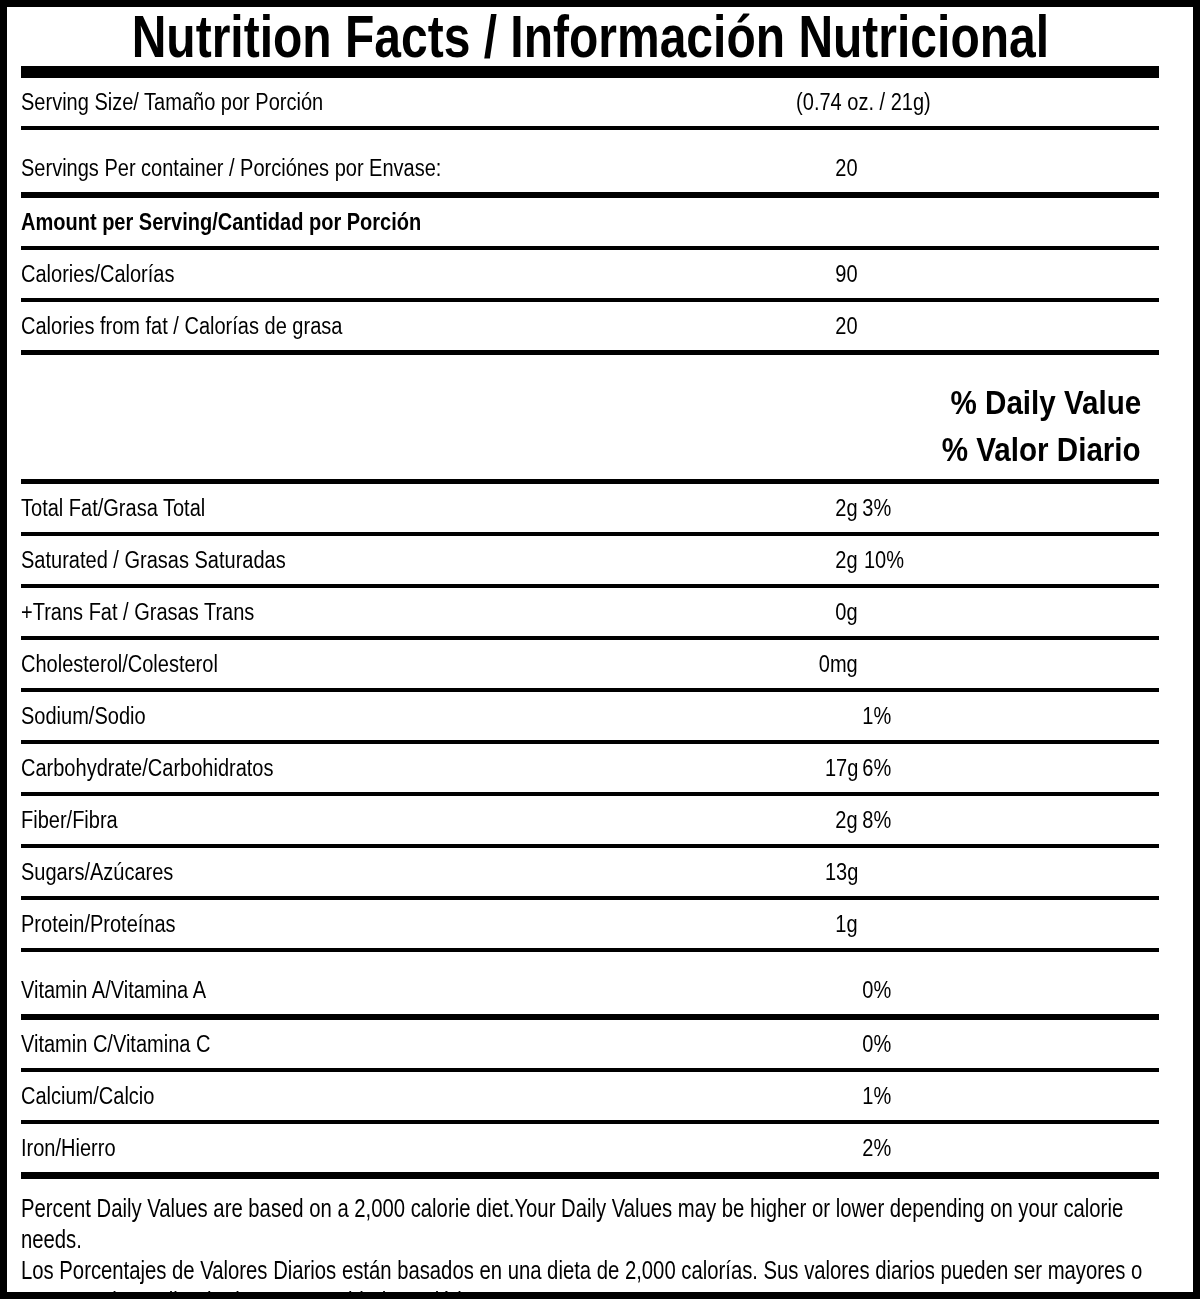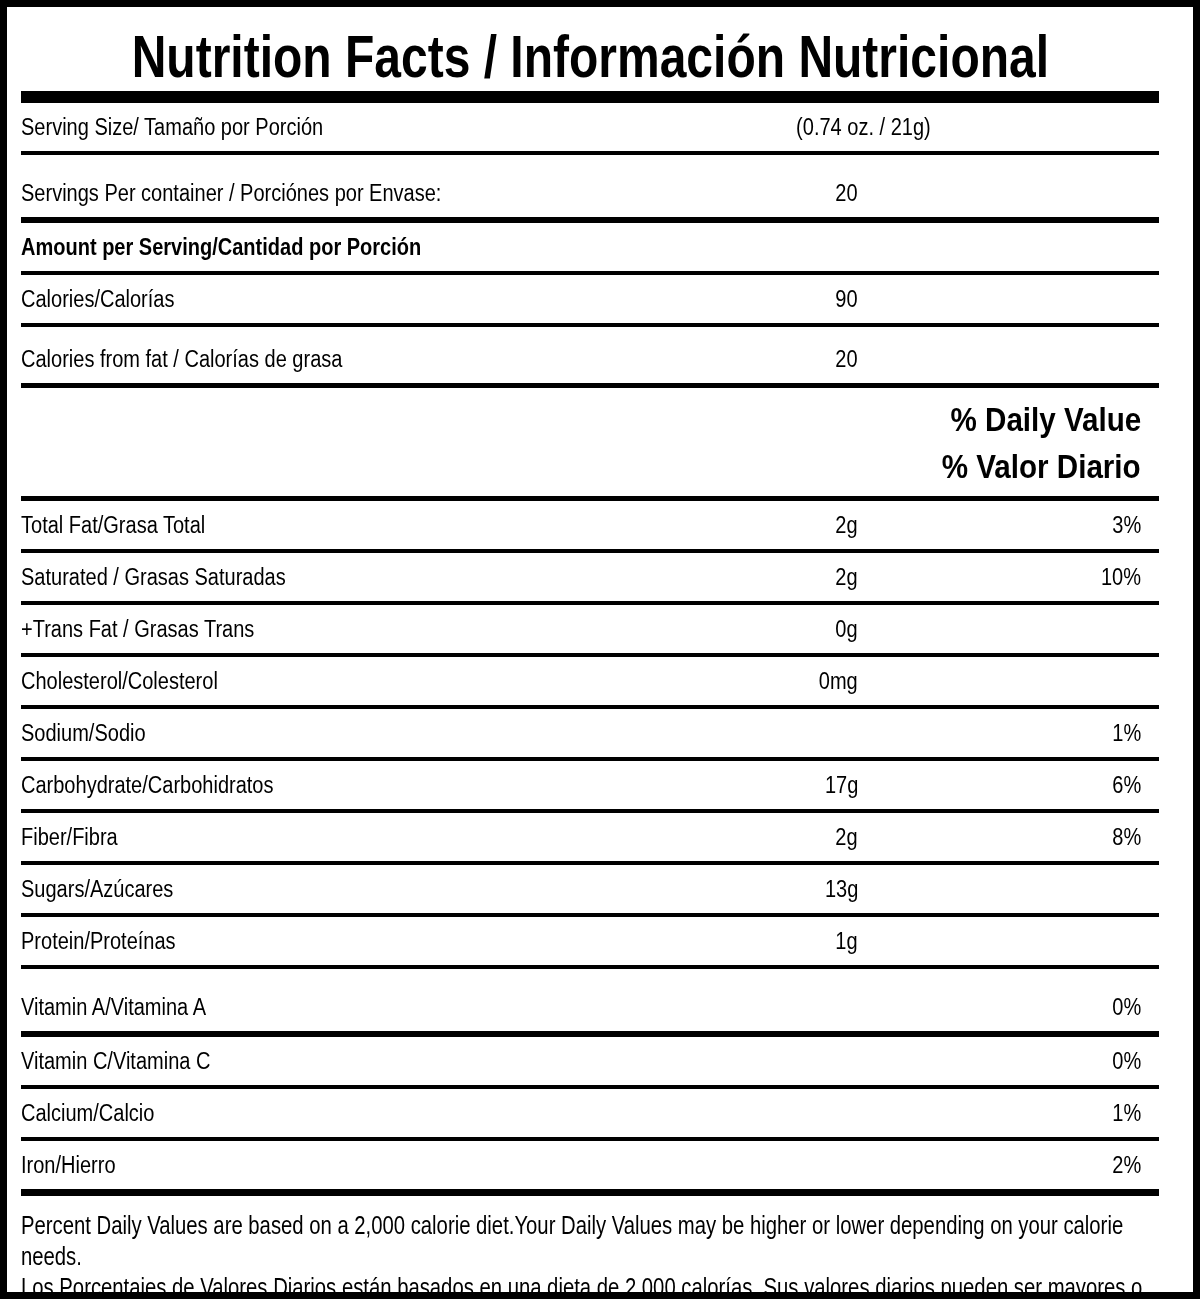--- a/index.html
+++ b/index.html
@@ -29,23 +29,23 @@
   .t {
     display: inline-block;
     white-space: nowrap;
     transform: scaleX(0.87);
   }
   .ox-l { transform-origin: left center; }
   .ox-r { transform-origin: right center; }
 
   
   .titlebar {
-    height: 84px;
+    height: 59px;
     display: flex;
-    align-items: flex-end;
+    align-items: center;
     justify-content: center;
   }
   .title-text {
     font-size: 60px;
     font-weight: bold;
     transform: scaleX(0.80);
     white-space: nowrap;
     display: inline-block;
   }
   .bigbar {
@@ -55,38 +55,38 @@
 
   
   .row {
     display: flex;
     align-items: center;
     height: 48px;
     border-bottom: 4px solid #000000;
     font-size: 23px;
     line-height: 1;
   }
-  .row.b5 { border-bottom-width: 5px; margin-top: 8px; }
+  .row.b5 { border-bottom-width: 5px; }
   .row.b6 { border-bottom-width: 6px; margin-top: 14px; }
   .row.b7 { border-bottom-width: 7px; }
   .row.bold { font-weight: bold; }
   .lbl { flex: 1; overflow: visible; }
   .amt { width: 220px; text-align: right; }
   .pct {
     width: 283px;
     padding-right: 18px;
     box-sizing: content-box;
-    text-align: right;
+    text-align: left;
   }
   .row.wide .pct { width: auto; padding-right: 228px; }
 
   
   .dvh {
     border-bottom: 5px solid #000000;
-    padding: 8px 0 6px 0;
+    padding: 24px 0 6px 0;
   }
   .dvh-line {
     height: 47px;
     display: flex;
     align-items: center;
     justify-content: flex-end;
     padding-right: 18px;
     font-size: 34px;
     font-weight: bold;
   }

